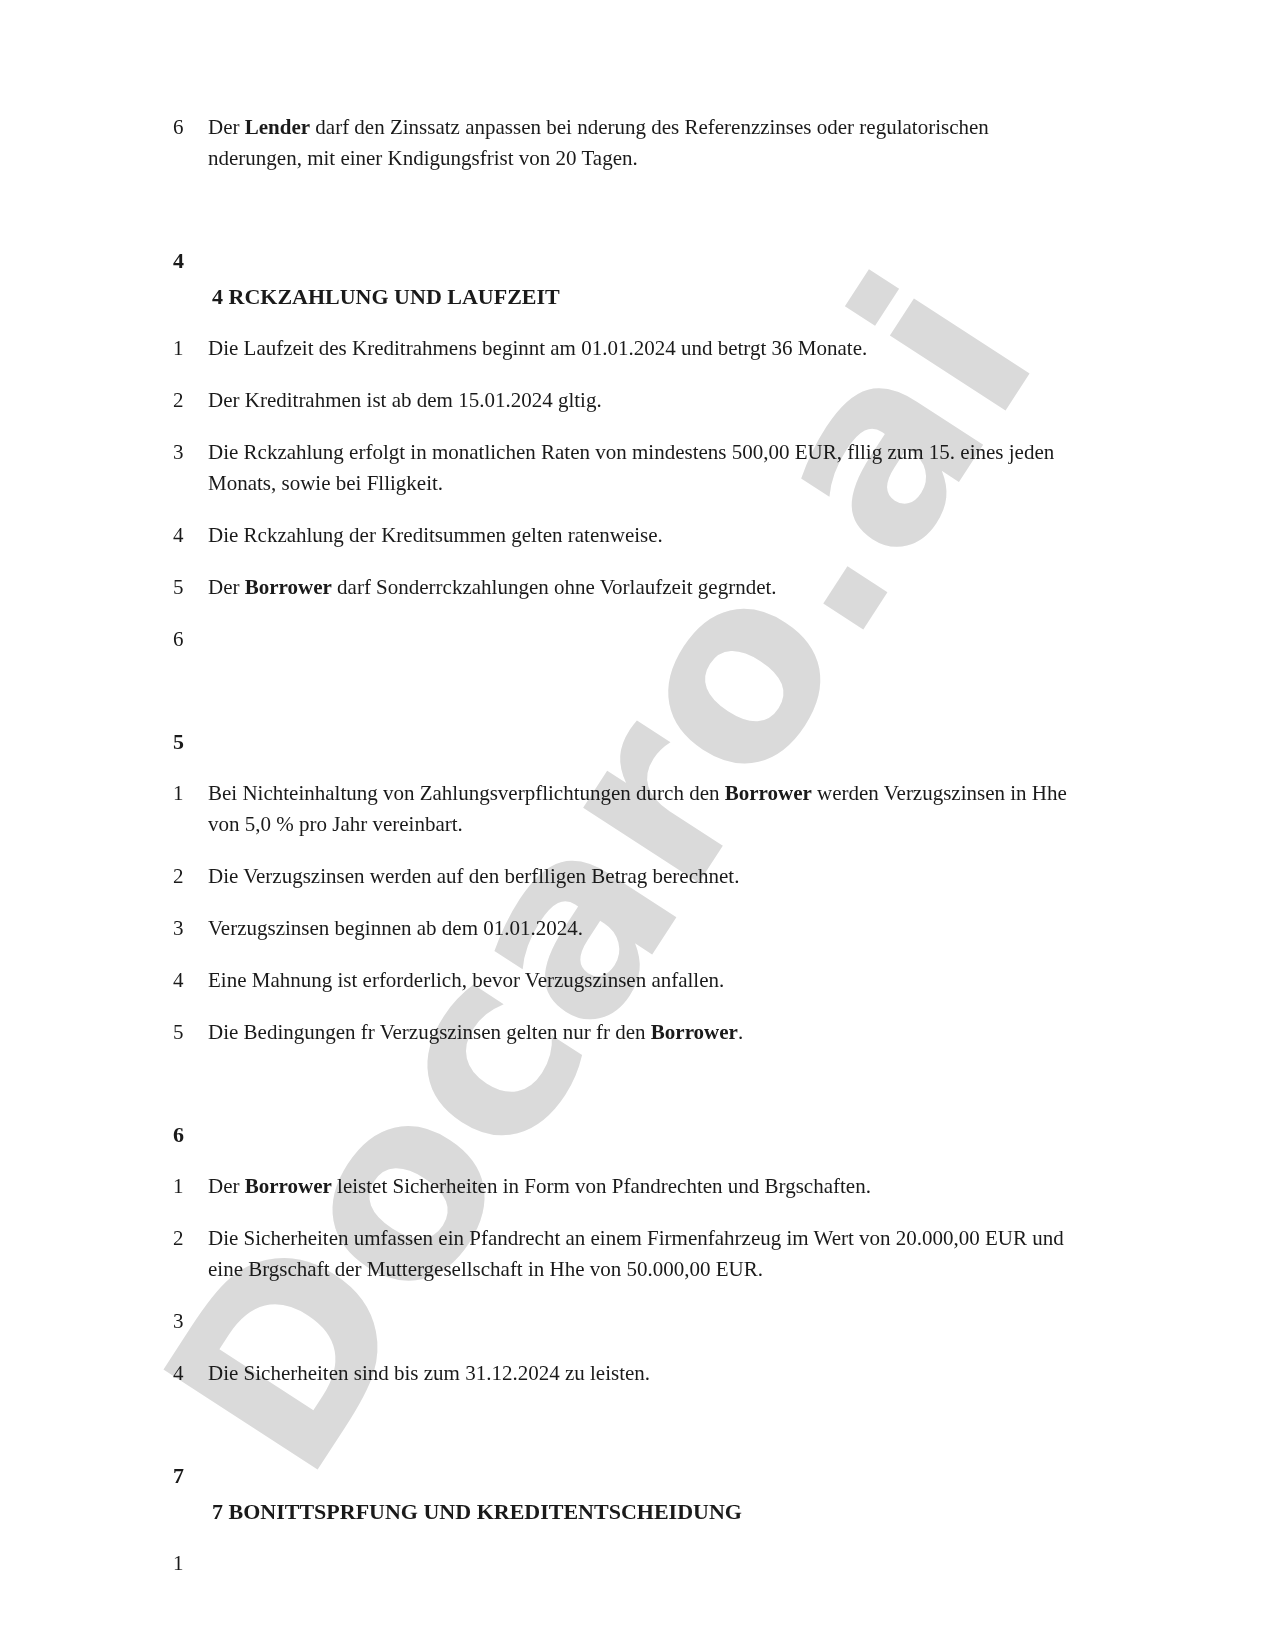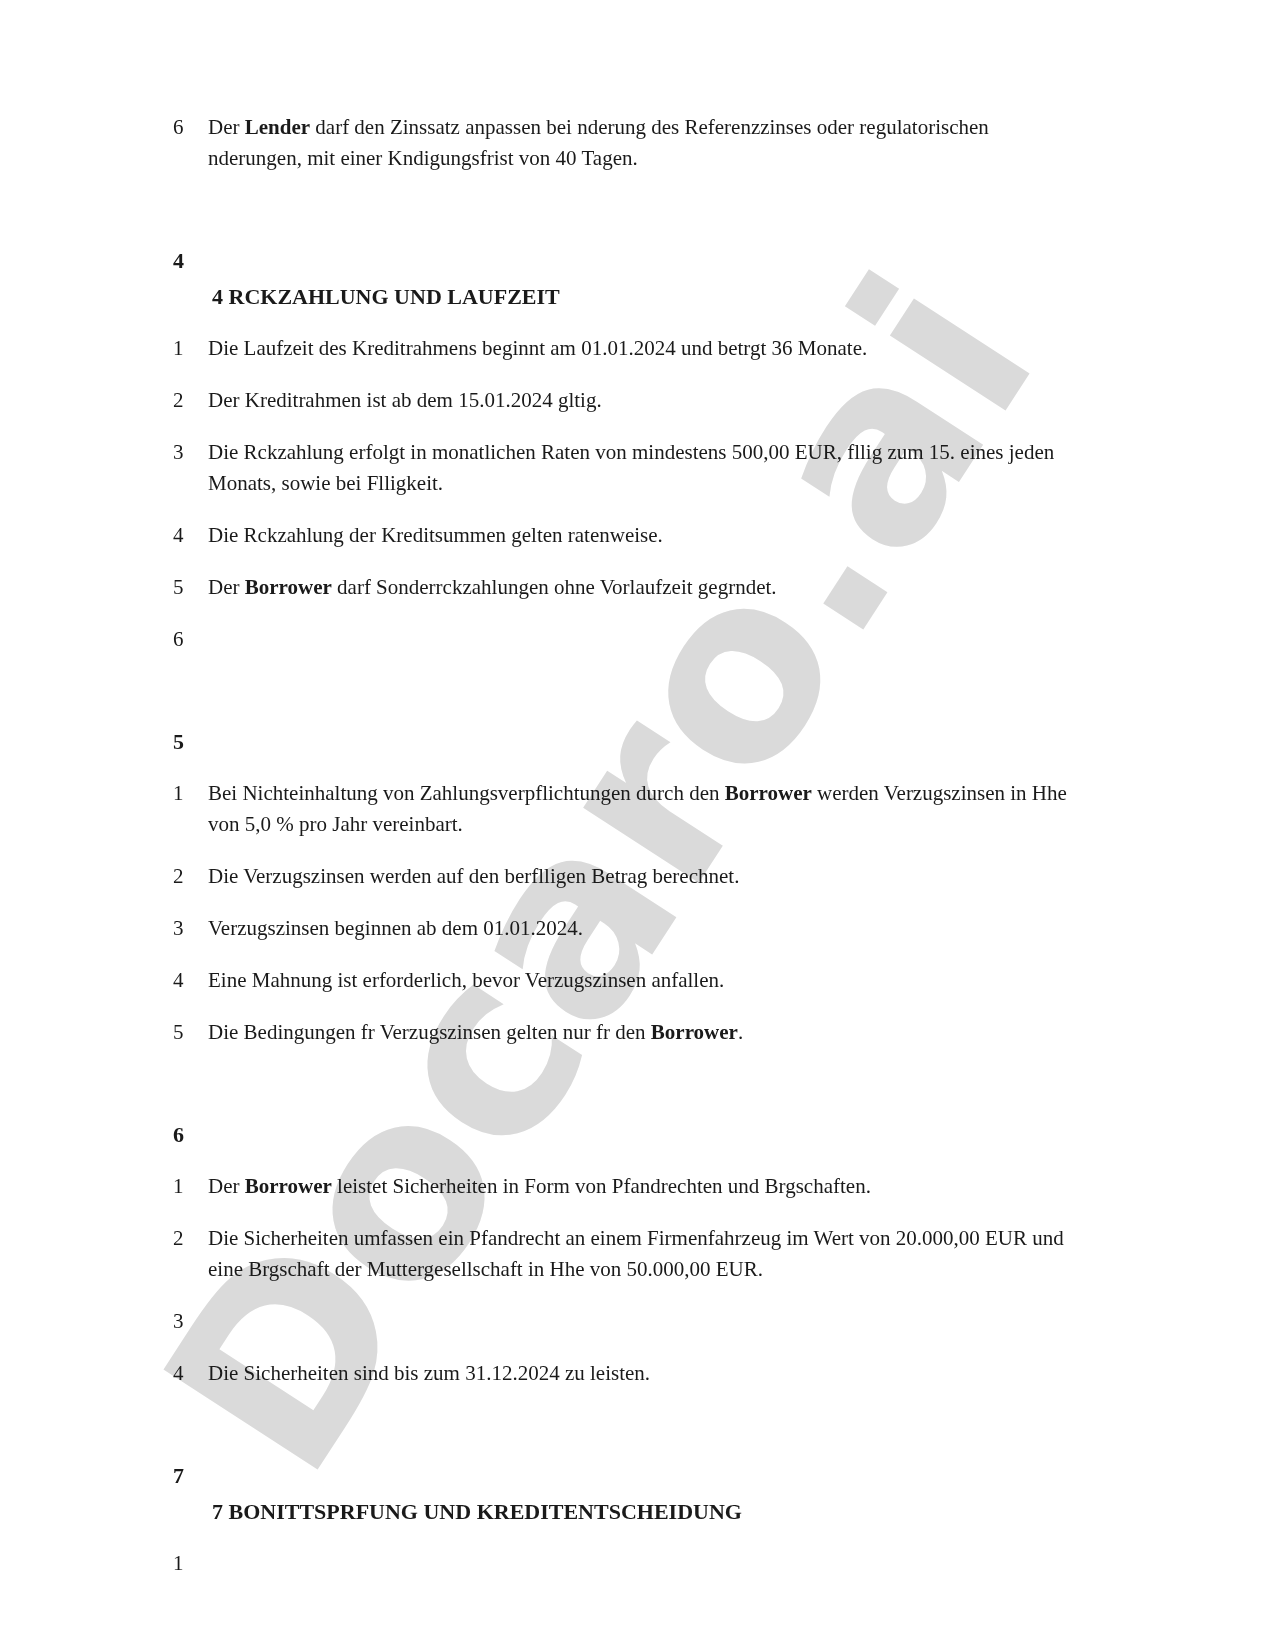--- a/index.html
+++ b/index.html
@@ -68,21 +68,21 @@
   }
 </style>
 </head>
 <body>
 
 <div class="page">
   <div class="watermark">Docaro.ai</div>
   <main class="content" id="doc-blocks">
       <div class="block item">
         <span class="num">6</span>
-        <span class="text"><span>Der </span><strong>Lender</strong><span> darf den Zinssatz anpassen bei nderung des Referenzzinses oder regulatorischen nderungen, mit einer Kndigungsfrist von 40 Tagen.</span></span>
+        <span class="text"><span>Der </span><strong>Lender</strong><span> darf den Zinssatz anpassen bei nderung des Referenzzinses oder regulatorischen nderungen, mit einer Kndigungsfrist von 20 Tagen.</span></span>
       </div>
       <div class="block heading">
         <span class="num">4</span>
         <span class="text">4 RCKZAHLUNG UND LAUFZEIT</span>
       </div>
       <div class="block item">
         <span class="num">1</span>
         <span class="text"><span>Die Laufzeit des Kreditrahmens beginnt am 01.01.2024 und betrgt 36 Monate.</span></span>
       </div>
       <div class="block item">

